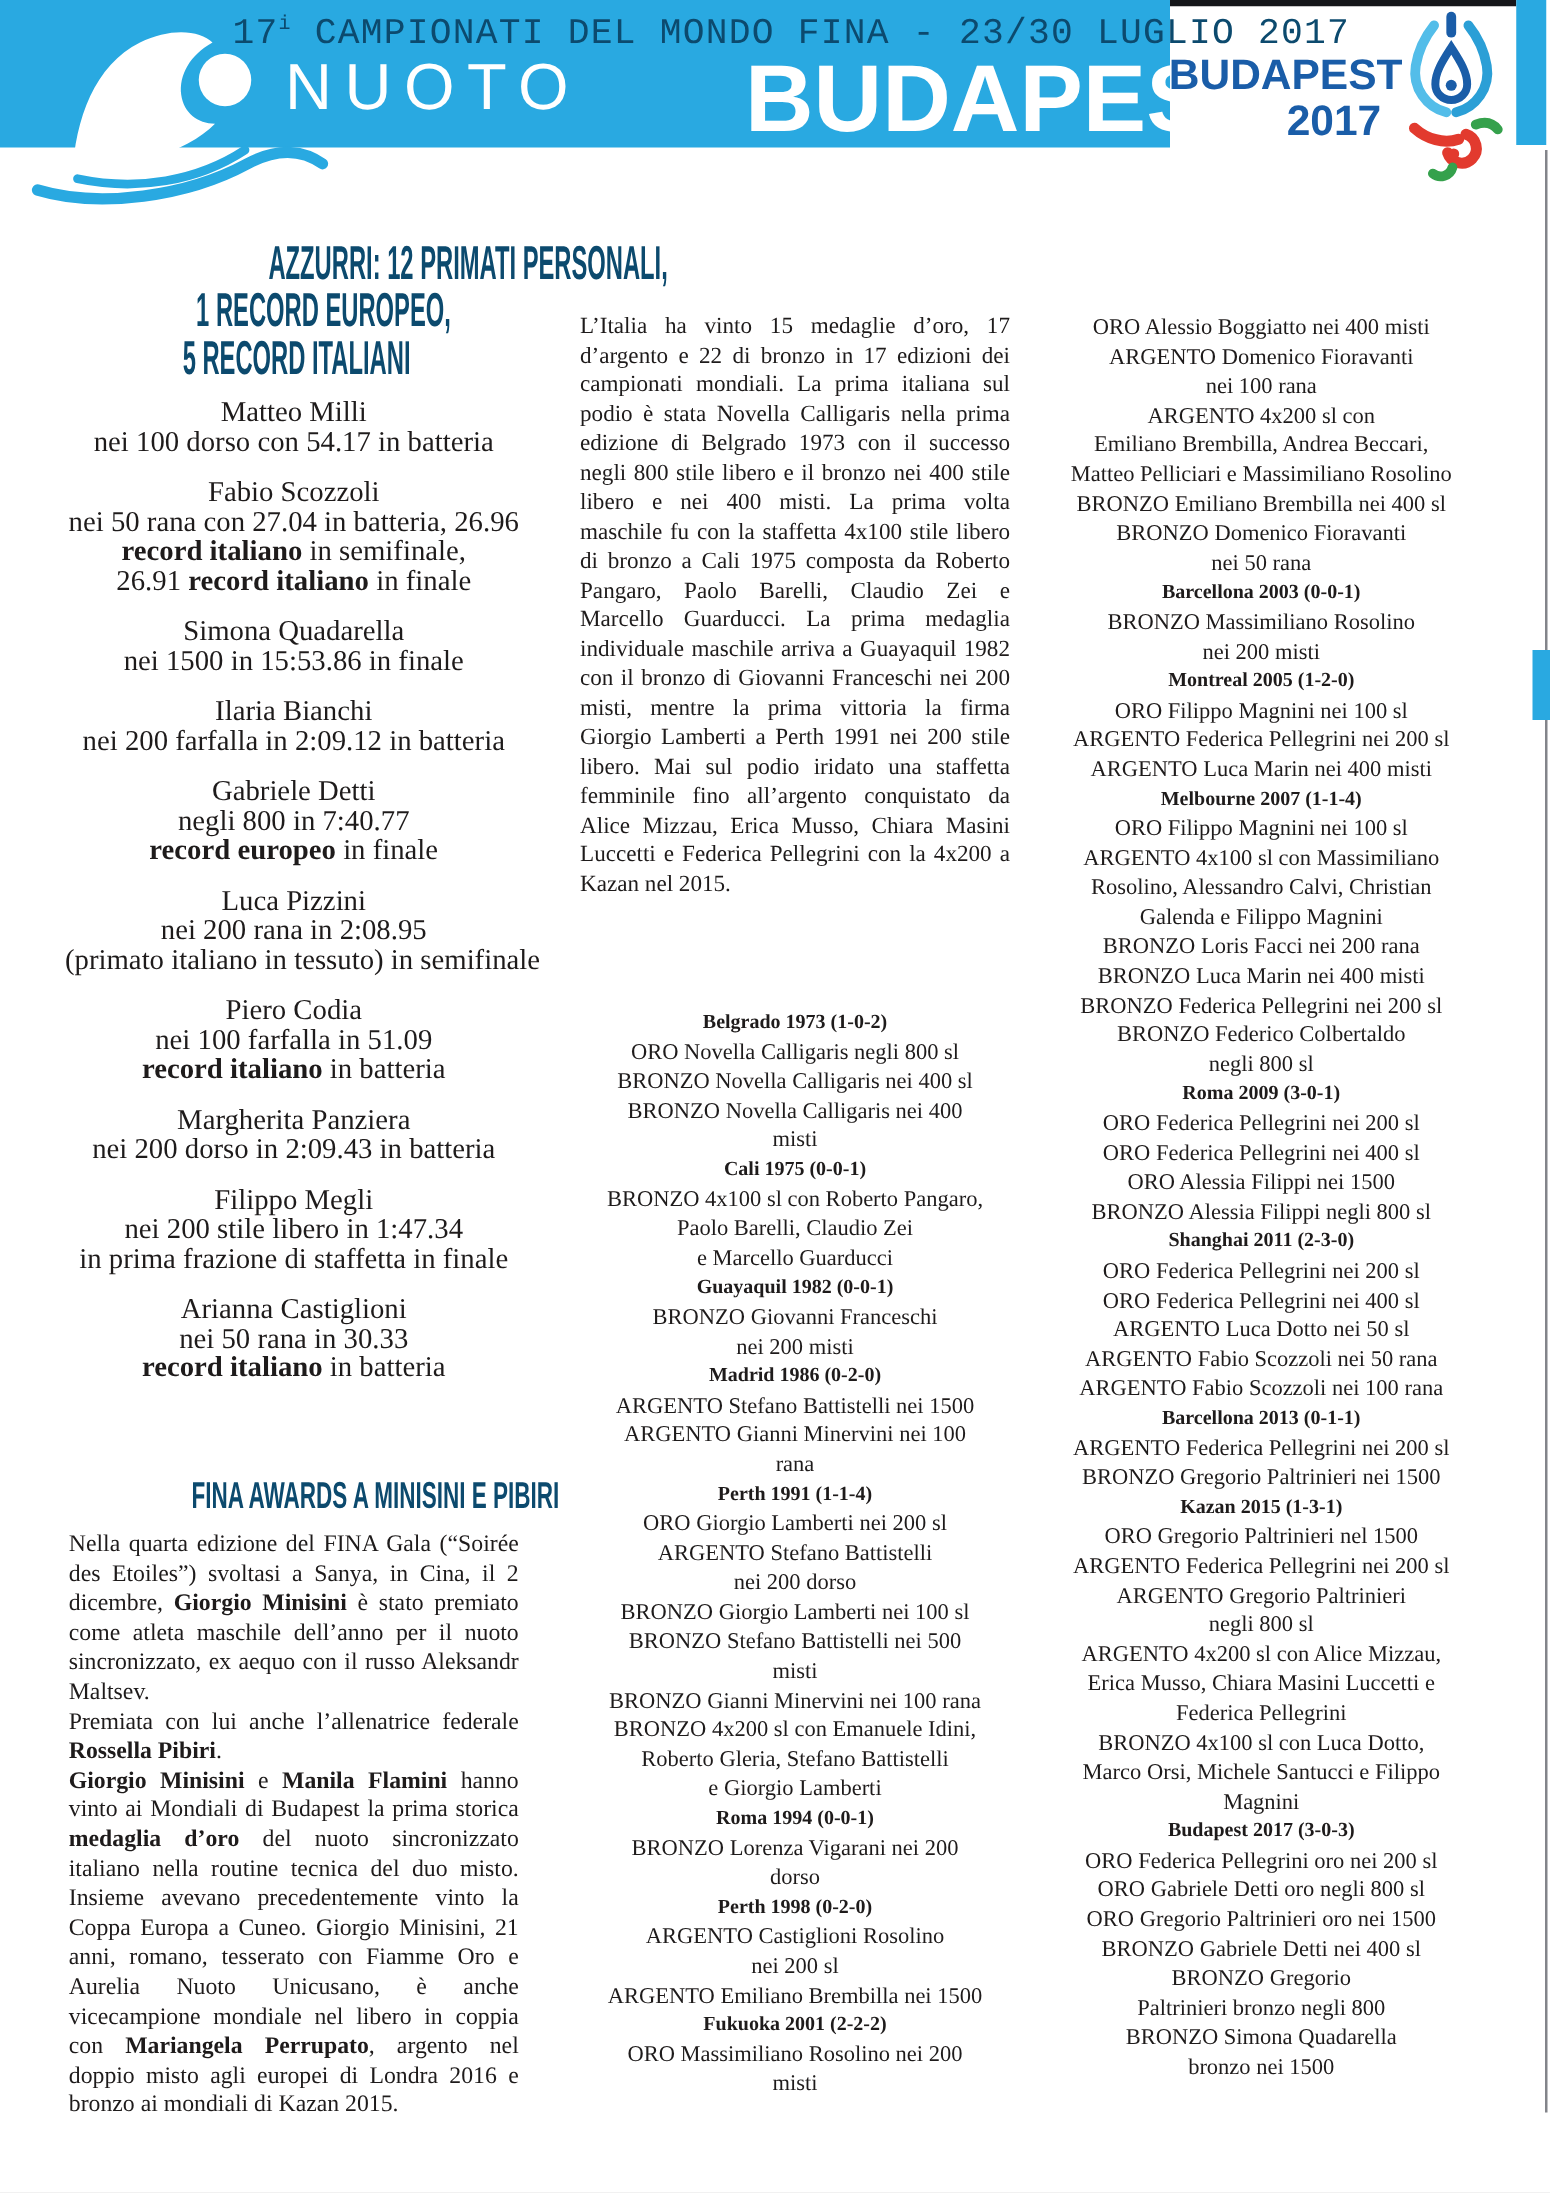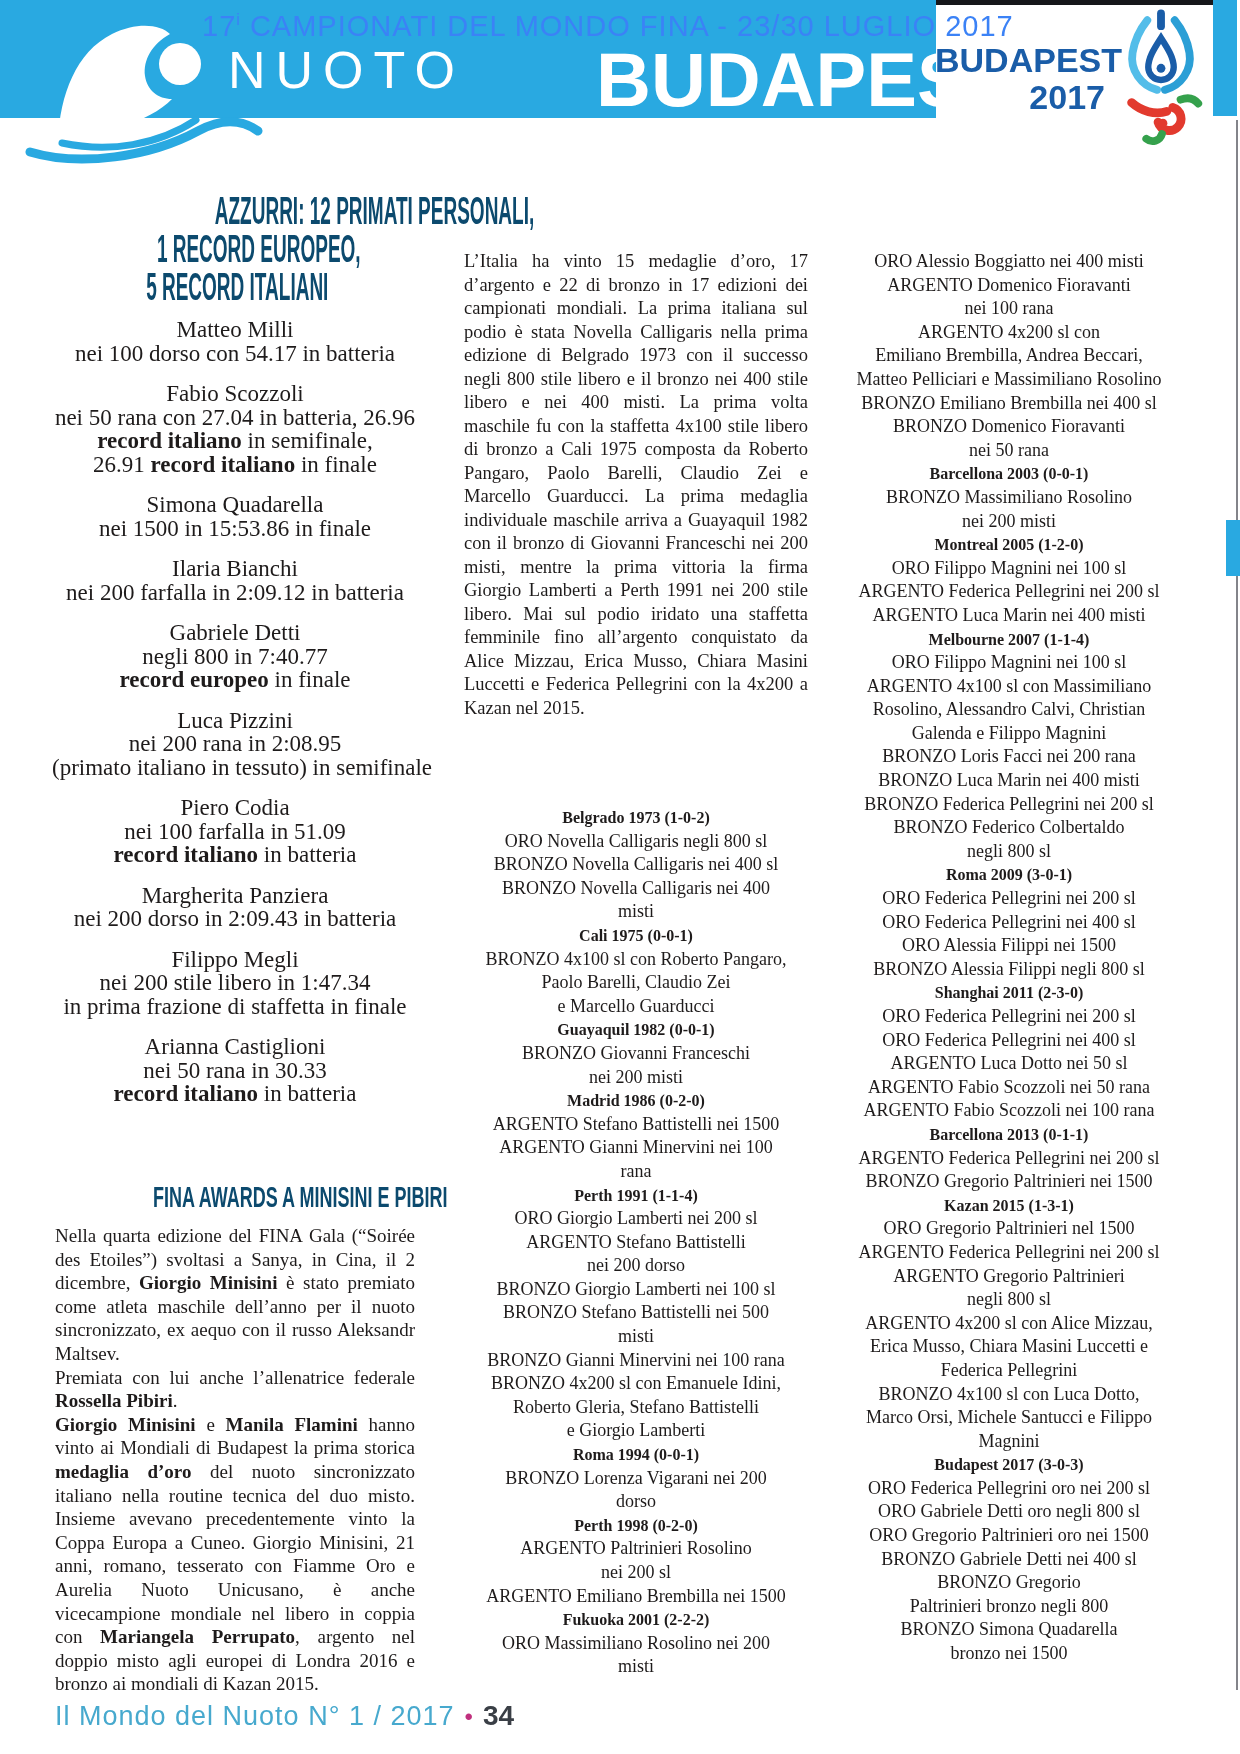--- a/index.html
+++ b/index.html
@@ -1,22 +1,22 @@
 <!DOCTYPE html>
 <html><head>
 <meta charset="utf-8">
 <style>
   html,body{margin:0;padding:0;background:#e8e8e8;}
   .page{position:relative;width:1240px;height:1754px;background:#ffffff;overflow:hidden;
         font-family:"Liberation Serif",serif;color:#1e1b1b;}
 
   
   .banner{position:absolute;left:0;top:0;width:936px;height:118px;background:#29A9E1;}
-  .topline{position:absolute;left:186px;top:10px;color:#3b82f6;
-           font-family:Liberation Sans, sans-serif;font-size:29px;font-weight:400;letter-spacing:1px;white-space:nowrap;margin-left:16px;}
+  .topline{position:absolute;left:186px;top:10px;color:#0c4a6e;
+           font-family:Liberation Mono, monospace;font-size:29px;font-weight:400;letter-spacing:1px;white-space:nowrap;}
   .topline sup{font-size:16px;}
   .nuoto{position:absolute;left:228px;top:40px;color:#ffffff;
          font-family:"Liberation Sans",sans-serif;font-size:52px;font-weight:400;letter-spacing:10px;white-space:nowrap;}
   .budapest{position:absolute;left:596px;top:36px;color:#ffffff;
             font-family:"Liberation Sans",sans-serif;font-size:76px;font-weight:bold;letter-spacing:0;white-space:nowrap;}
   .swimmer{position:absolute;left:0;top:0;width:300px;height:175px;}
   .blogo-text{position:absolute;left:935px;top:42px;width:170px;text-align:right;
               font-family:"Liberation Sans",sans-serif;font-weight:bold;font-size:34px;line-height:37px;color:#1A5DA8;}
   .droplogo{position:absolute;left:1112px;top:6px;width:98px;height:152px;}
   .corner-accent{position:absolute;left:1213px;top:0;width:24px;height:116px;background:#29A9E1;}
@@ -187,21 +187,21 @@
       <div class="mline med">BRONZO Stefano Battistelli nei 500</div>
       <div class="mline med">misti</div>
       <div class="mline med">BRONZO Gianni Minervini nei 100 rana</div>
       <div class="mline med">BRONZO 4x200 sl con Emanuele Idini,</div>
       <div class="mline med">Roberto Gleria, Stefano Battistelli</div>
       <div class="mline med">e Giorgio Lamberti</div>
       <div class="mline head">Roma 1994 (0-0-1)</div>
       <div class="mline med">BRONZO Lorenza Vigarani nei 200</div>
       <div class="mline med">dorso</div>
       <div class="mline head">Perth 1998 (0-2-0)</div>
-      <div class="mline med">ARGENTO Paltrinieri Rosolino</div>
+      <div class="mline med">ARGENTO Castiglioni Rosolino</div>
       <div class="mline med">nei 200 sl</div>
       <div class="mline med">ARGENTO Emiliano Brembilla nei 1500</div>
       <div class="mline head">Fukuoka 2001 (2-2-2)</div>
       <div class="mline med">ORO Massimiliano Rosolino nei 200</div>
       <div class="mline med">misti</div>
     </div>
 
   <div class="mcol mcol3">
 
   <div class="mline med">ORO Alessio Boggiatto nei 400 misti</div>
@@ -259,17 +259,14 @@
       <div class="mline med">ORO Federica Pellegrini oro nei 200 sl</div>
       <div class="mline med">ORO Gabriele Detti oro negli 800 sl</div>
       <div class="mline med">ORO Gregorio Paltrinieri oro nei 1500</div>
       <div class="mline med">BRONZO Gabriele Detti nei 400 sl</div>
       <div class="mline med">BRONZO Gregorio</div>
       <div class="mline med">Paltrinieri bronzo negli 800</div>
       <div class="mline med">BRONZO Simona Quadarella</div>
       <div class="mline med">bronzo nei 1500</div>
     </div>
 
-  <div class="footer">
-    <span class="foot-mag">Il Mondo del Nuoto N° 1 / 2017</span><span class="foot-dot">•</span><span class="foot-num">34</span>
-  </div>
 
 </div>
 
 </body></html>

